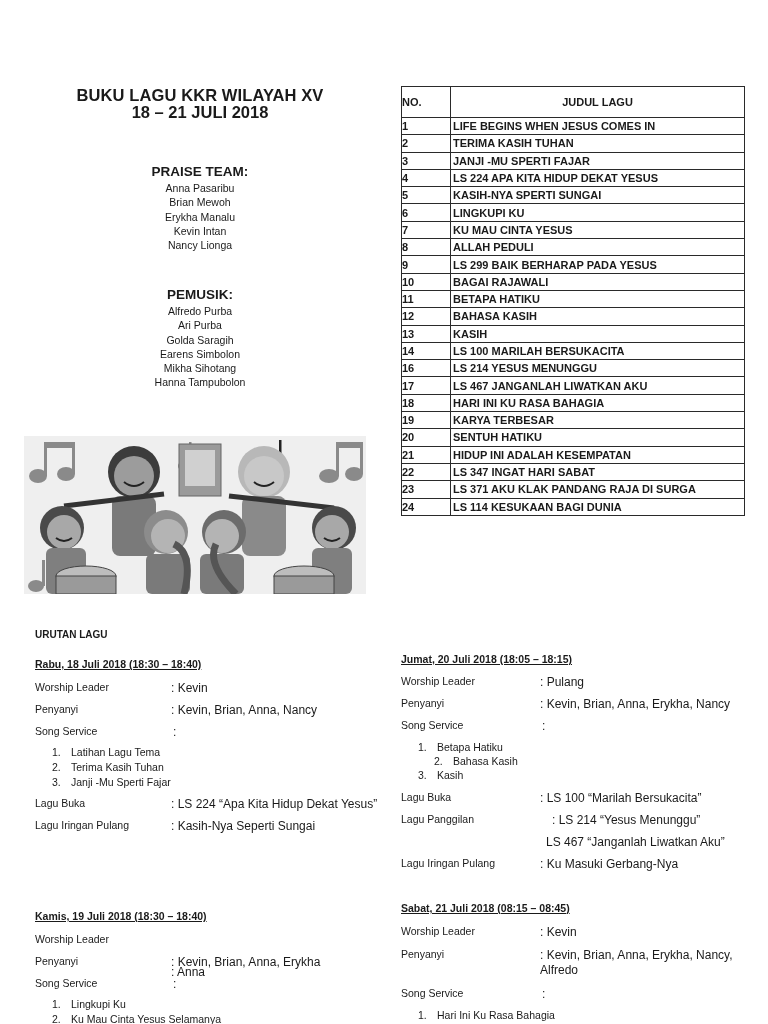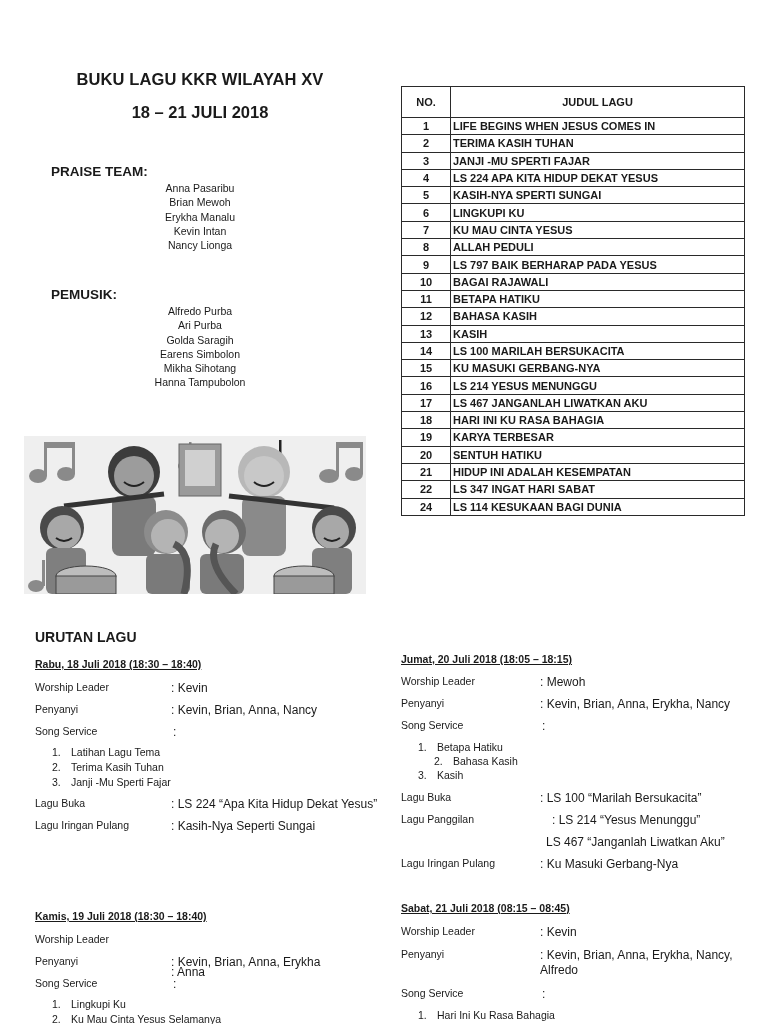--- a/index.html
+++ b/index.html
@@ -3,42 +3,42 @@
   <meta charset="utf-8">
   <style>
     html, body { margin: 0; padding: 0; background: #ffffff; }
     body {
       width: 768px; height: 1024px; position: relative; overflow: hidden;
       font-family: "Liberation Sans", sans-serif; color: #1a1a1a;
     }
     .abs { position: absolute; }
 
     
-    .title1 { left: 40px; top: 70px; width: 320px; text-align: center; font-weight: bold; font-size: 16.5px; letter-spacing: 0.1px; }
+    .title1 { left: 40px; top: 86px; width: 320px; text-align: center; font-weight: bold; font-size: 16.5px; letter-spacing: 0.1px; }
     .title2 { left: 40px; top: 103px; width: 320px; text-align: center; font-weight: bold; font-size: 16.5px; }
-    .section-head { width: 320px; left: 51px; font-weight: bold; font-size: 13.5px; }
+    .section-head { width: 320px; left: 40px; text-align: center; font-weight: bold; font-size: 13.5px; }
     .name-list { width: 320px; left: 40px; text-align: center; font-size: 10.5px; line-height: 14.3px; }
     .name-list div { margin: 0; }
 
     
     .illus { left: 24px; top: 436px; width: 342px; height: 158px; overflow: hidden; background: #f4f4f4; }
 
     
     .song-table {
       left: 401px; top: 86px; width: 344px; border-collapse: collapse;
       font-size: 11px; font-weight: bold; table-layout: fixed;
     }
     .song-table th, .song-table td { border: 1px solid #2a2a2a; padding: 0; }
     .song-table th { height: 30px; font-size: 11px; }
     .song-table td { height: 16.3px; line-height: 16px; }
-    .song-table .col-no { width: 48px; text-align: center; }
+    .song-table .col-no { width: 48px; text-align: left; }
     .song-table td.title { padding-left: 2px; white-space: nowrap; overflow: hidden; }
 
     
-    .urutan-title { left: 35px; top: 629px; font-weight: bold; font-size: 14px; }
+    .urutan-title { left: 35px; top: 629px; font-weight: bold; font-size: 10px; }
     .day-head { font-weight: bold; font-size: 10.5px; text-decoration: underline; white-space: nowrap; }
     .row-label { font-size: 10.5px; white-space: nowrap; }
     .row-value { font-size: 12px; white-space: nowrap; }
     .ol-item { font-size: 10.5px; white-space: nowrap; }
     .ol-item .num { display: inline-block; width: 19px; }
   </style>
 </head>
 <body>
 
 <div class="abs title1">BUKU LAGU KKR WILAYAH XV</div>
@@ -161,21 +161,21 @@
     <tr>
         <td class="col-no">7</td>
         <td class="title">KU MAU CINTA YESUS</td>
       </tr>
     <tr>
         <td class="col-no">8</td>
         <td class="title">ALLAH PEDULI</td>
       </tr>
     <tr>
         <td class="col-no">9</td>
-        <td class="title">LS 797  BAIK BERHARAP PADA YESUS</td>
+        <td class="title">LS 299  BAIK BERHARAP PADA YESUS</td>
       </tr>
     <tr>
         <td class="col-no">10</td>
         <td class="title">BAGAI RAJAWALI</td>
       </tr>
     <tr>
         <td class="col-no">11</td>
         <td class="title">BETAPA HATIKU</td>
       </tr>
     <tr>
@@ -184,24 +184,20 @@
       </tr>
     <tr>
         <td class="col-no">13</td>
         <td class="title">KASIH</td>
       </tr>
     <tr>
         <td class="col-no">14</td>
         <td class="title">LS 100  MARILAH BERSUKACITA</td>
       </tr>
     <tr>
-        <td class="col-no">15</td>
-        <td class="title">KU MASUKI GERBANG-NYA</td>
-      </tr>
-    <tr>
         <td class="col-no">16</td>
         <td class="title">LS 214  YESUS MENUNGGU</td>
       </tr>
     <tr>
         <td class="col-no">17</td>
         <td class="title">LS 467  JANGANLAH LIWATKAN AKU</td>
       </tr>
     <tr>
         <td class="col-no">18</td>
         <td class="title">HARI INI KU RASA BAHAGIA</td>
@@ -214,20 +210,24 @@
         <td class="col-no">20</td>
         <td class="title">SENTUH HATIKU</td>
       </tr>
     <tr>
         <td class="col-no">21</td>
         <td class="title">HIDUP INI ADALAH KESEMPATAN</td>
       </tr>
     <tr>
         <td class="col-no">22</td>
         <td class="title">LS 347  INGAT HARI SABAT</td>
+      </tr>
+    <tr>
+        <td class="col-no">23</td>
+        <td class="title">LS 371  AKU KLAK PANDANG RAJA DI SURGA</td>
       </tr>
     <tr>
         <td class="col-no">24</td>
         <td class="title">LS 114  KESUKAAN BAGI DUNIA</td>
       </tr>
   </tbody>
 </table>
 
 <div class="abs urutan-title">URUTAN LAGU</div>
 
@@ -251,21 +251,21 @@
 <div class="abs row-value" style="left:171px; top:933px;margin-top:32px;">: Anna</div>
 <div class="abs row-label" style="left:35px; top:955px;">Penyanyi</div>
 <div class="abs row-value" style="left:171px; top:955px;">: Kevin, Brian, Anna, Erykha</div>
 <div class="abs row-label" style="left:35px; top:977px;">Song Service</div>
 <div class="abs row-value" style="left:173px; top:977px;">:</div>
 <div class="abs ol-item" style="left:52px; top:998px;"><span class="num">1.</span><span>Lingkupi Ku</span></div>
 <div class="abs ol-item" style="left:52px; top:1013px;"><span class="num">2.</span><span>Ku Mau Cinta Yesus Selamanya</span></div>
 
 <div class="abs day-head" style="left:401px; top:653px;">Jumat, 20 Juli 2018 (18:05 – 18:15)</div>
 <div class="abs row-label" style="left:401px; top:675px;">Worship Leader</div>
-<div class="abs row-value" style="left:540px; top:675px;">: Mewoh</div>
+<div class="abs row-value" style="left:540px; top:675px;">: Pulang</div>
 <div class="abs row-label" style="left:401px; top:697px;">Penyanyi</div>
 <div class="abs row-value" style="left:540px; top:697px;">: Kevin, Brian, Anna, Erykha, Nancy</div>
 <div class="abs row-label" style="left:401px; top:719px;">Song Service</div>
 <div class="abs row-value" style="left:542px; top:719px;">:</div>
 <div class="abs ol-item" style="left:418px; top:741px;"><span class="num">1.</span><span>Betapa Hatiku</span></div>
 <div class="abs ol-item" style="left:418px; top:755px;margin-left:16px;"><span class="num">2.</span><span>Bahasa Kasih</span></div>
 <div class="abs ol-item" style="left:418px; top:769px;"><span class="num">3.</span><span>Kasih</span></div>
 <div class="abs row-label" style="left:401px; top:791px;">Lagu Buka</div>
 <div class="abs row-value" style="left:540px; top:791px;">: LS 100  “Marilah Bersukacita”</div>
 <div class="abs row-label" style="left:401px; top:813px;">Lagu Panggilan</div>

